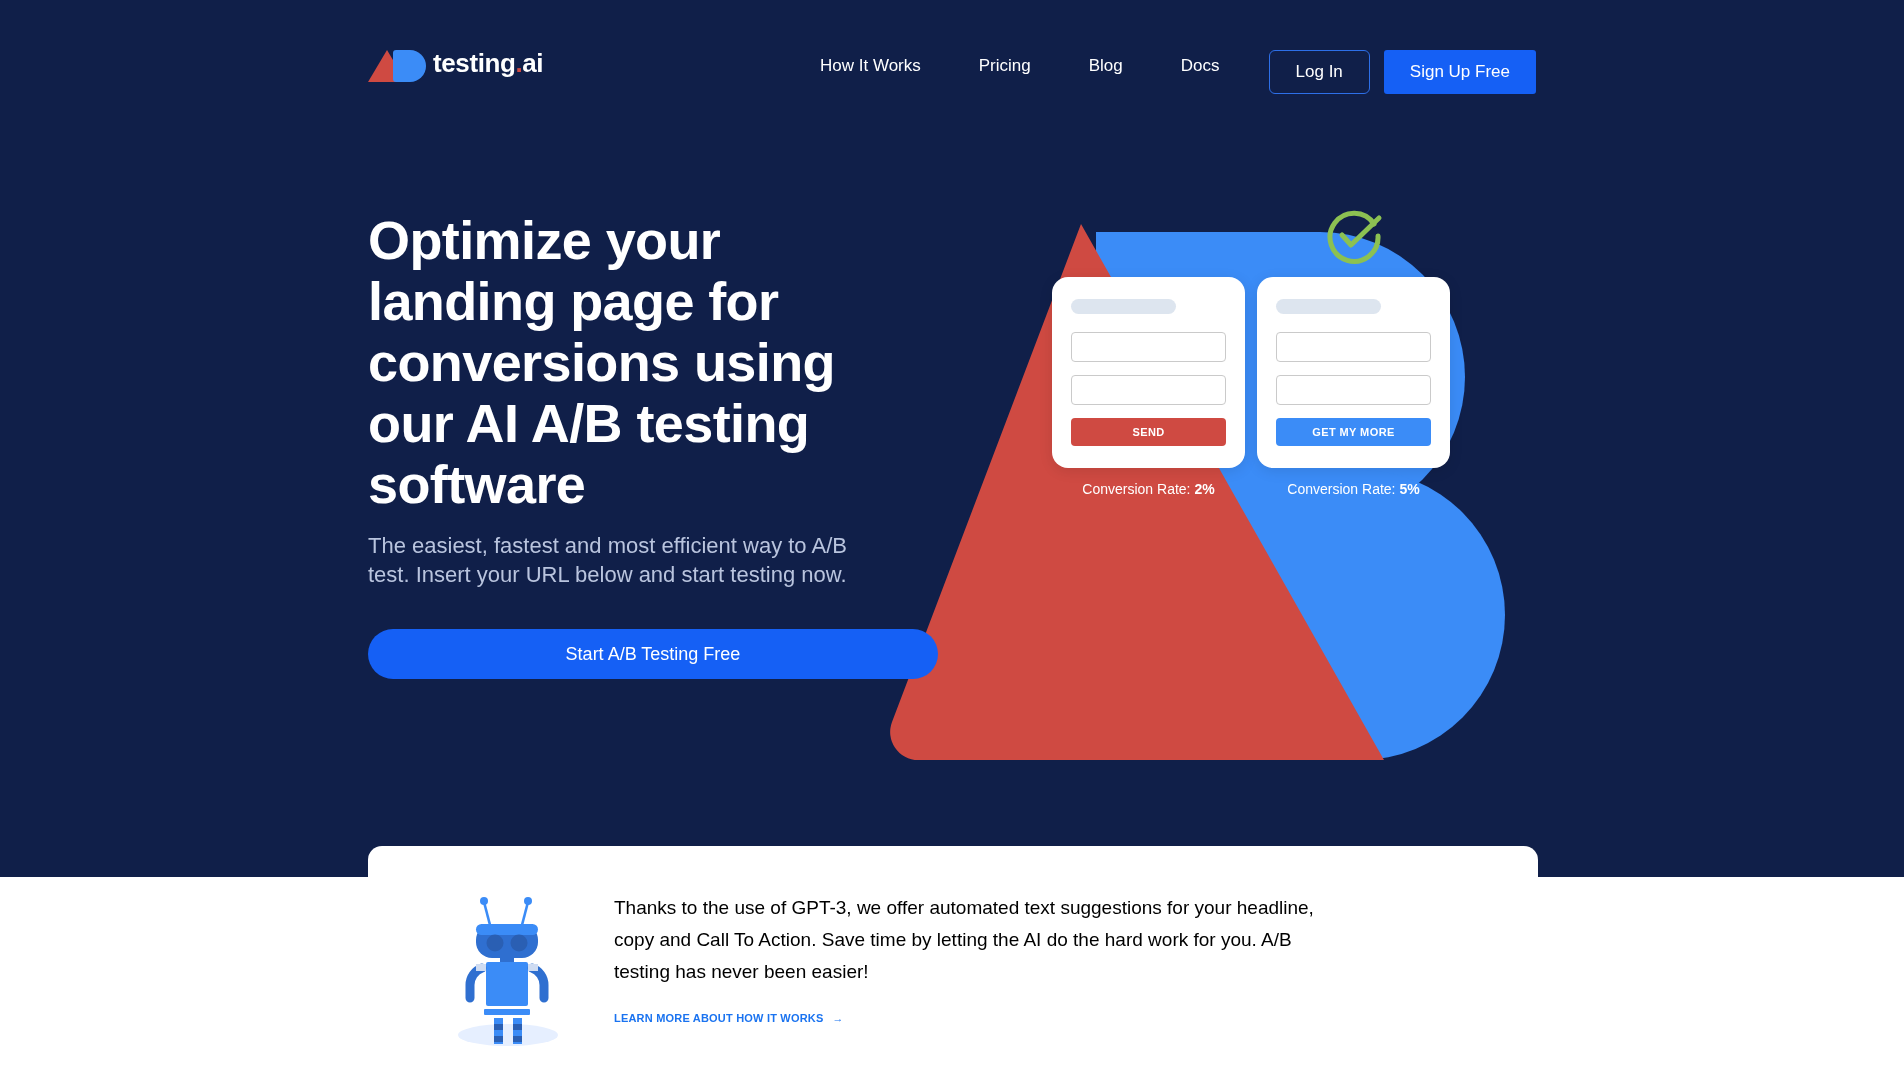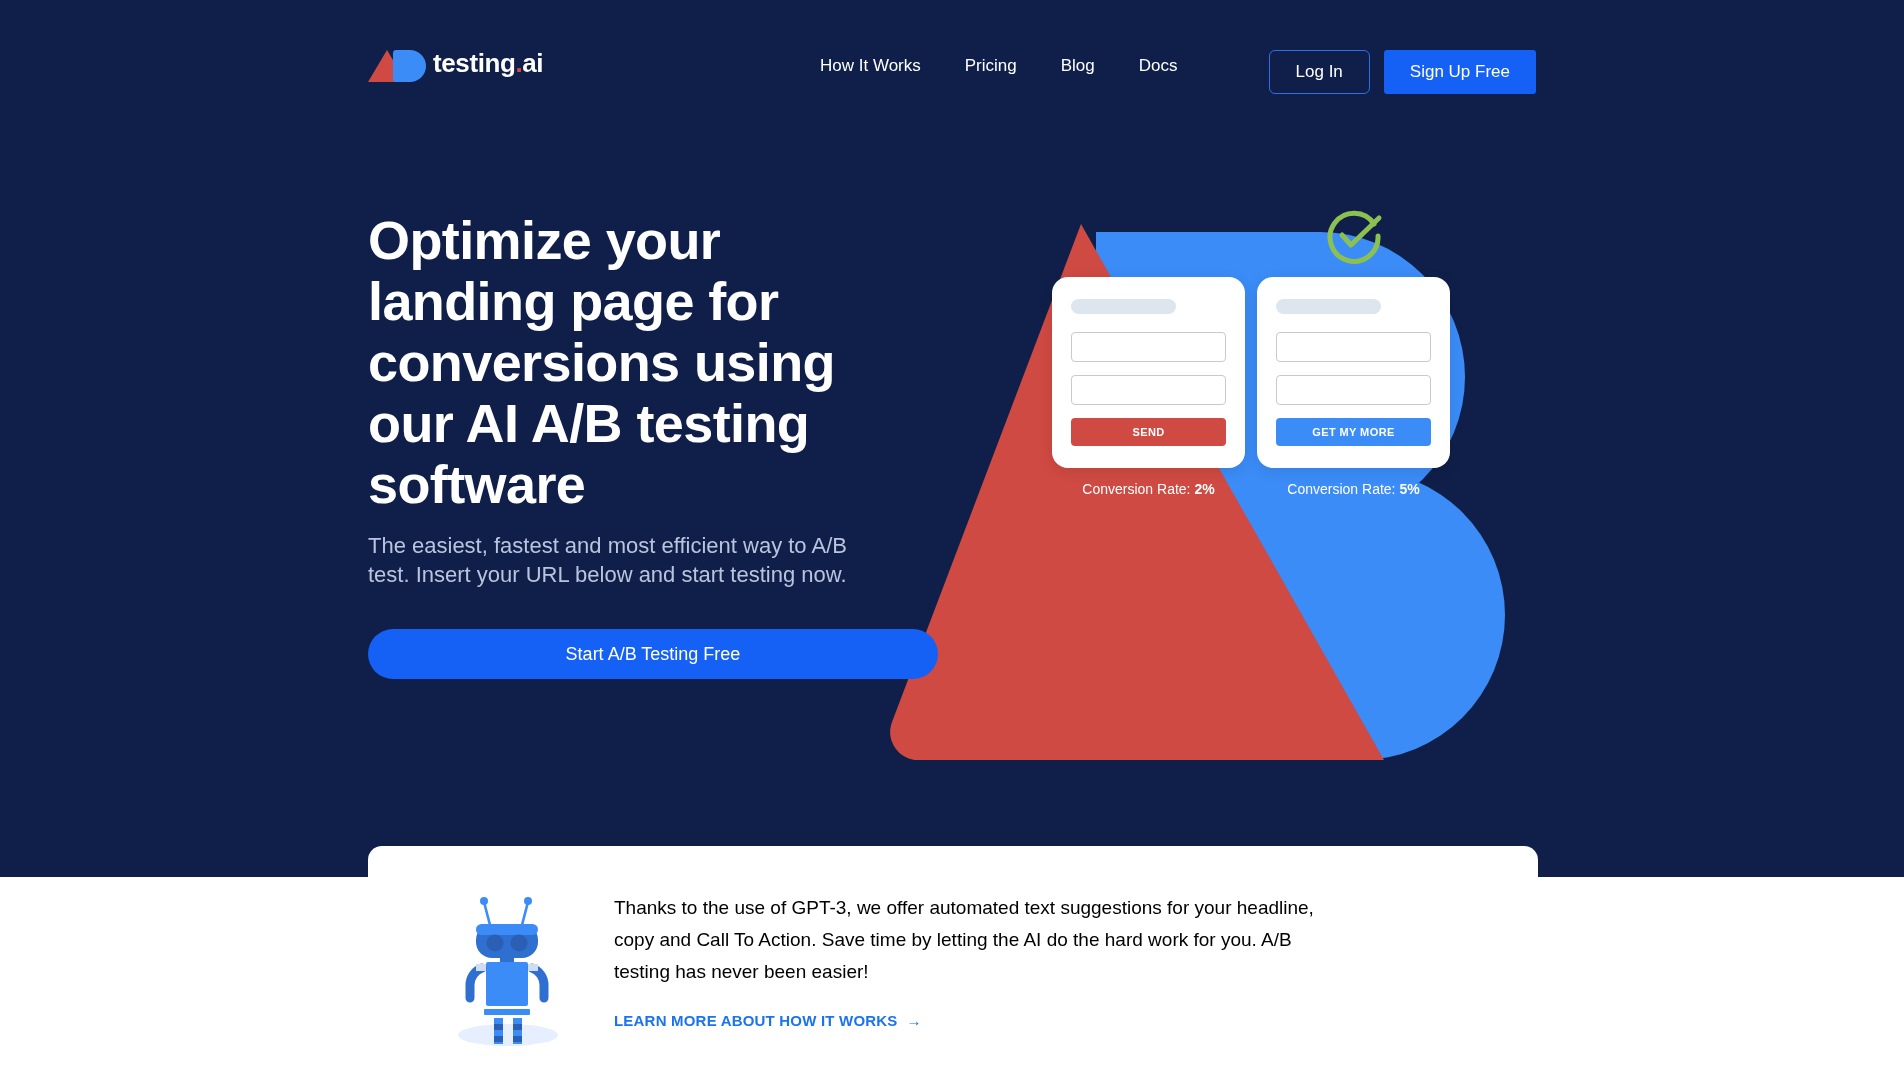--- a/index.html
+++ b/index.html
@@ -86,21 +86,21 @@
     line-height: 1;
   }
   .logo-dot { color: #cf4a42; }
 
   .main-nav {
     position: absolute;
     left: 820px;
     top: 56px;
     display: flex;
     align-items: center;
-    gap: 44px;
+    gap: 58px;
   }
   .nav-link {
     color: #ffffff;
     font-size: 17px;
     text-decoration: none;
     white-space: nowrap;
     cursor: pointer;
   }
 
   .auth-actions {
@@ -283,21 +283,21 @@
     font-size: 19px;
     line-height: 32px;
     width: 720px;
   }
   .learn-link {
     display: inline-flex;
     align-items: center;
     gap: 9px;
     margin-top: 24px;
     color: #1a73f0;
-    font-size: 15px;
+    font-size: 11px;
     font-weight: bold;
     letter-spacing: 0.2px;
     text-decoration: none;
     cursor: pointer;
   }
 </style>
 </head>
 <body>
 
 <div id="page">

